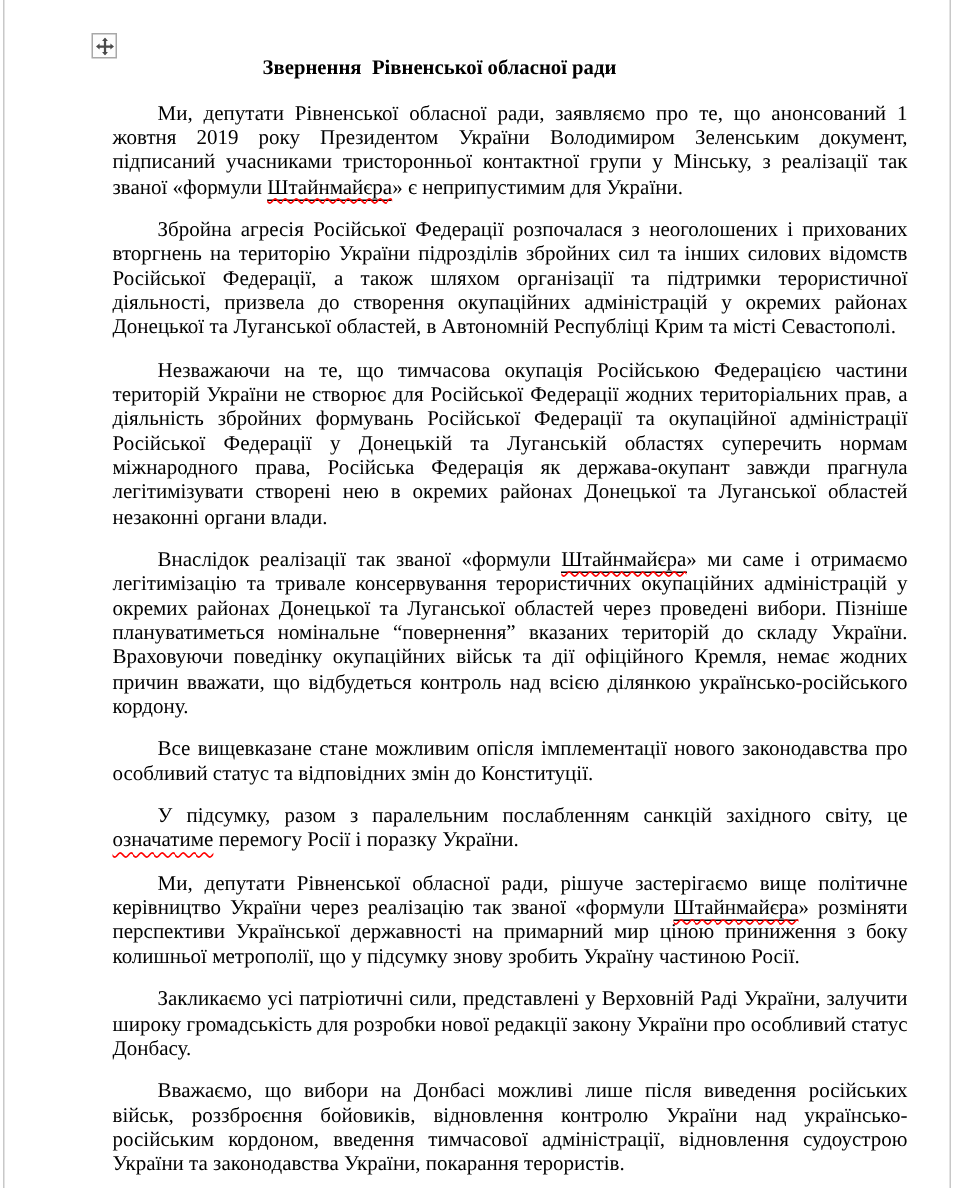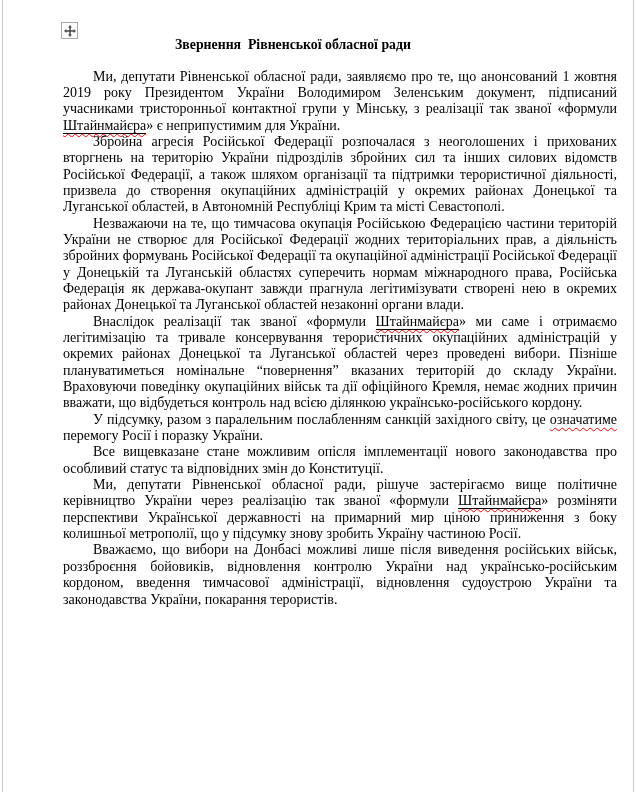--- a/index.html
+++ b/index.html
@@ -26,21 +26,21 @@
     box-sizing:border-box;display:flex;align-items:center;justify-content:center;
     cursor:move;
   }
   .content{position:absolute;left:63px;top:36px;width:554px;}
   .doc-title{
     width:460px;text-align:center;font-weight:bold;
     font-size:13.8px;line-height:17.5px;margin:0 0 15px 0;
     white-space:pre-wrap;
   }
   p.body-par{
-    margin:0;font-size:14px;line-height:16.35px;
+    margin:12px;font-size:14px;line-height:16.35px;
     text-align:justify;text-indent:30px;
   }
   .run-underline{border-bottom:1px solid var(--text);}
   .run-misspelled{
     text-decoration-line:underline;
     text-decoration-style:wavy;
     text-decoration-color:var(--spellcheck-underline);
     text-decoration-thickness:1px;
     text-underline-offset:2.5px;
     text-decoration-skip-ink:none;
@@ -60,18 +60,19 @@
   </span>
 </div>
 
 <div class="content">
   <div class="doc-title" id="doc-title"><div><span>Звернення  Рівненської обласної ради</span></div></div>
   <div id="doc-body">
       <p class="body-par"><span>Ми, депутати Рівненської обласної ради, заявляємо про те, що анонсований 1 жовтня 2019 року Президентом України Володимиром Зеленським документ, підписаний учасниками тристоронньої контактної групи у Мінську, з реалізації так званої «формули </span><span class="run-misspelled run-underline">Штайнмайєра</span><span>» є неприпустимим для України.</span></p>
       <p class="body-par"><span>Збройна агресія Російської Федерації розпочалася з неоголошених і прихованих вторгнень на територію України підрозділів збройних сил та інших силових відомств Російської Федерації, а також шляхом організації та підтримки терористичної діяльності, призвела до створення окупаційних адміністрацій у окремих районах Донецької та Луганської областей, в Автономній Республіці Крим та місті Севастополі.</span></p>
       <p class="body-par"><span>Незважаючи на те, що тимчасова окупація Російською Федерацією частини територій України не створює для Російської Федерації жодних територіальних прав, а діяльність збройних формувань Російської Федерації та окупаційної адміністрації Російської Федерації у Донецькій та Луганській областях суперечить нормам міжнародного права, Російська Федерація як держава-окупант завжди прагнула легітимізувати створені нею в окремих районах Донецької та Луганської областей незаконні органи влади.</span></p>
       <p class="body-par"><span>Внаслідок реалізації так званої «формули </span><span class="run-misspelled run-underline">Штайнмайєра</span><span>» ми саме і отримаємо легітимізацію та тривале консервування терористичних окупаційних адміністрацій у окремих районах Донецької та Луганської областей через проведені вибори. Пізніше плануватиметься номінальне “повернення” вказаних територій до складу України. Враховуючи поведінку окупаційних військ та дії офіційного Кремля, немає жодних причин вважати, що відбудеться контроль над всією ділянкою українсько-російського кордону.</span></p>
+      <p class="body-par"><span>Все вищевказане стане можливим опісля імплементації нового законодавства про особливий статус та відповідних змін до Конституції.</span></p>
       <p class="body-par"><span>У підсумку, разом з паралельним послабленням санкцій західного світу, це </span><span class="run-misspelled">означатиме</span><span> перемогу Росії і поразку України.</span></p>
-      <p class="body-par"><span>Все вищевказане стане можливим опісля імплементації нового законодавства про особливий статус та відповідних змін до Конституції.</span></p>
       <p class="body-par"><span>Ми, депутати Рівненської обласної ради, рішуче застерігаємо вище політичне керівництво України через реалізацію так званої «формули </span><span class="run-misspelled run-underline">Штайнмайєра</span><span>» розміняти перспективи Української державності на примарний мир ціною приниження з боку колишньої метрополії, що у підсумку знову зробить Україну частиною Росії.</span></p>
+      <p class="body-par"><span>Закликаємо усі патріотичні сили, представлені у Верховній Раді України, залучити широку громадськість для розробки нової редакції закону України про особливий статус Донбасу.</span></p>
       <p class="body-par"><span>Вважаємо, що вибори на Донбасі можливі лише після виведення російських військ, роззброєння бойовиків, відновлення контролю України над українсько-російським кордоном, введення тимчасової адміністрації, відновлення судоустрою України та законодавства України, покарання терористів.</span></p>
     </div>
 </div>
 
 </body></html>

